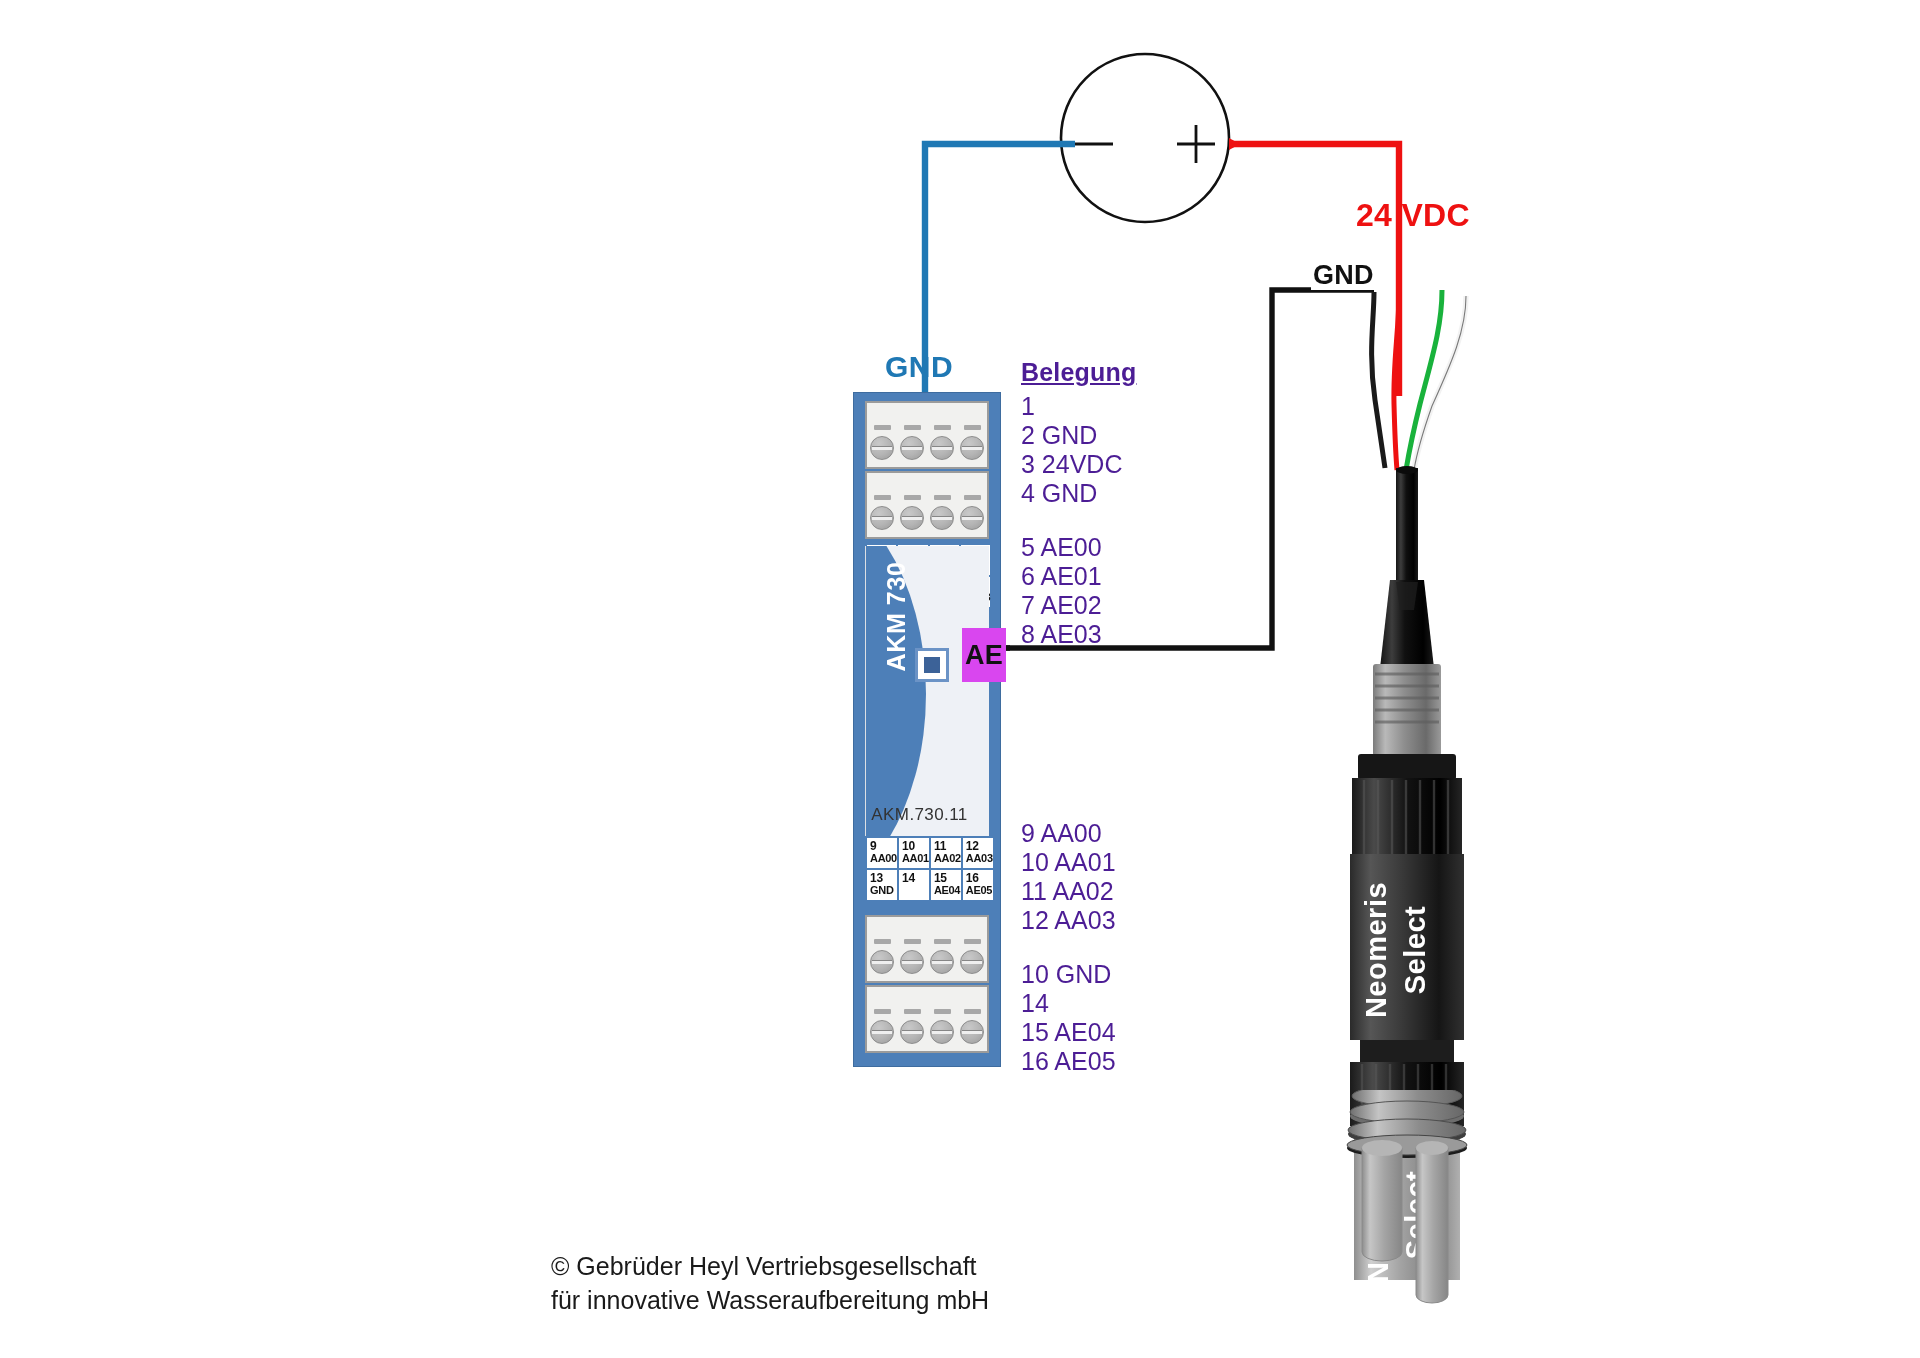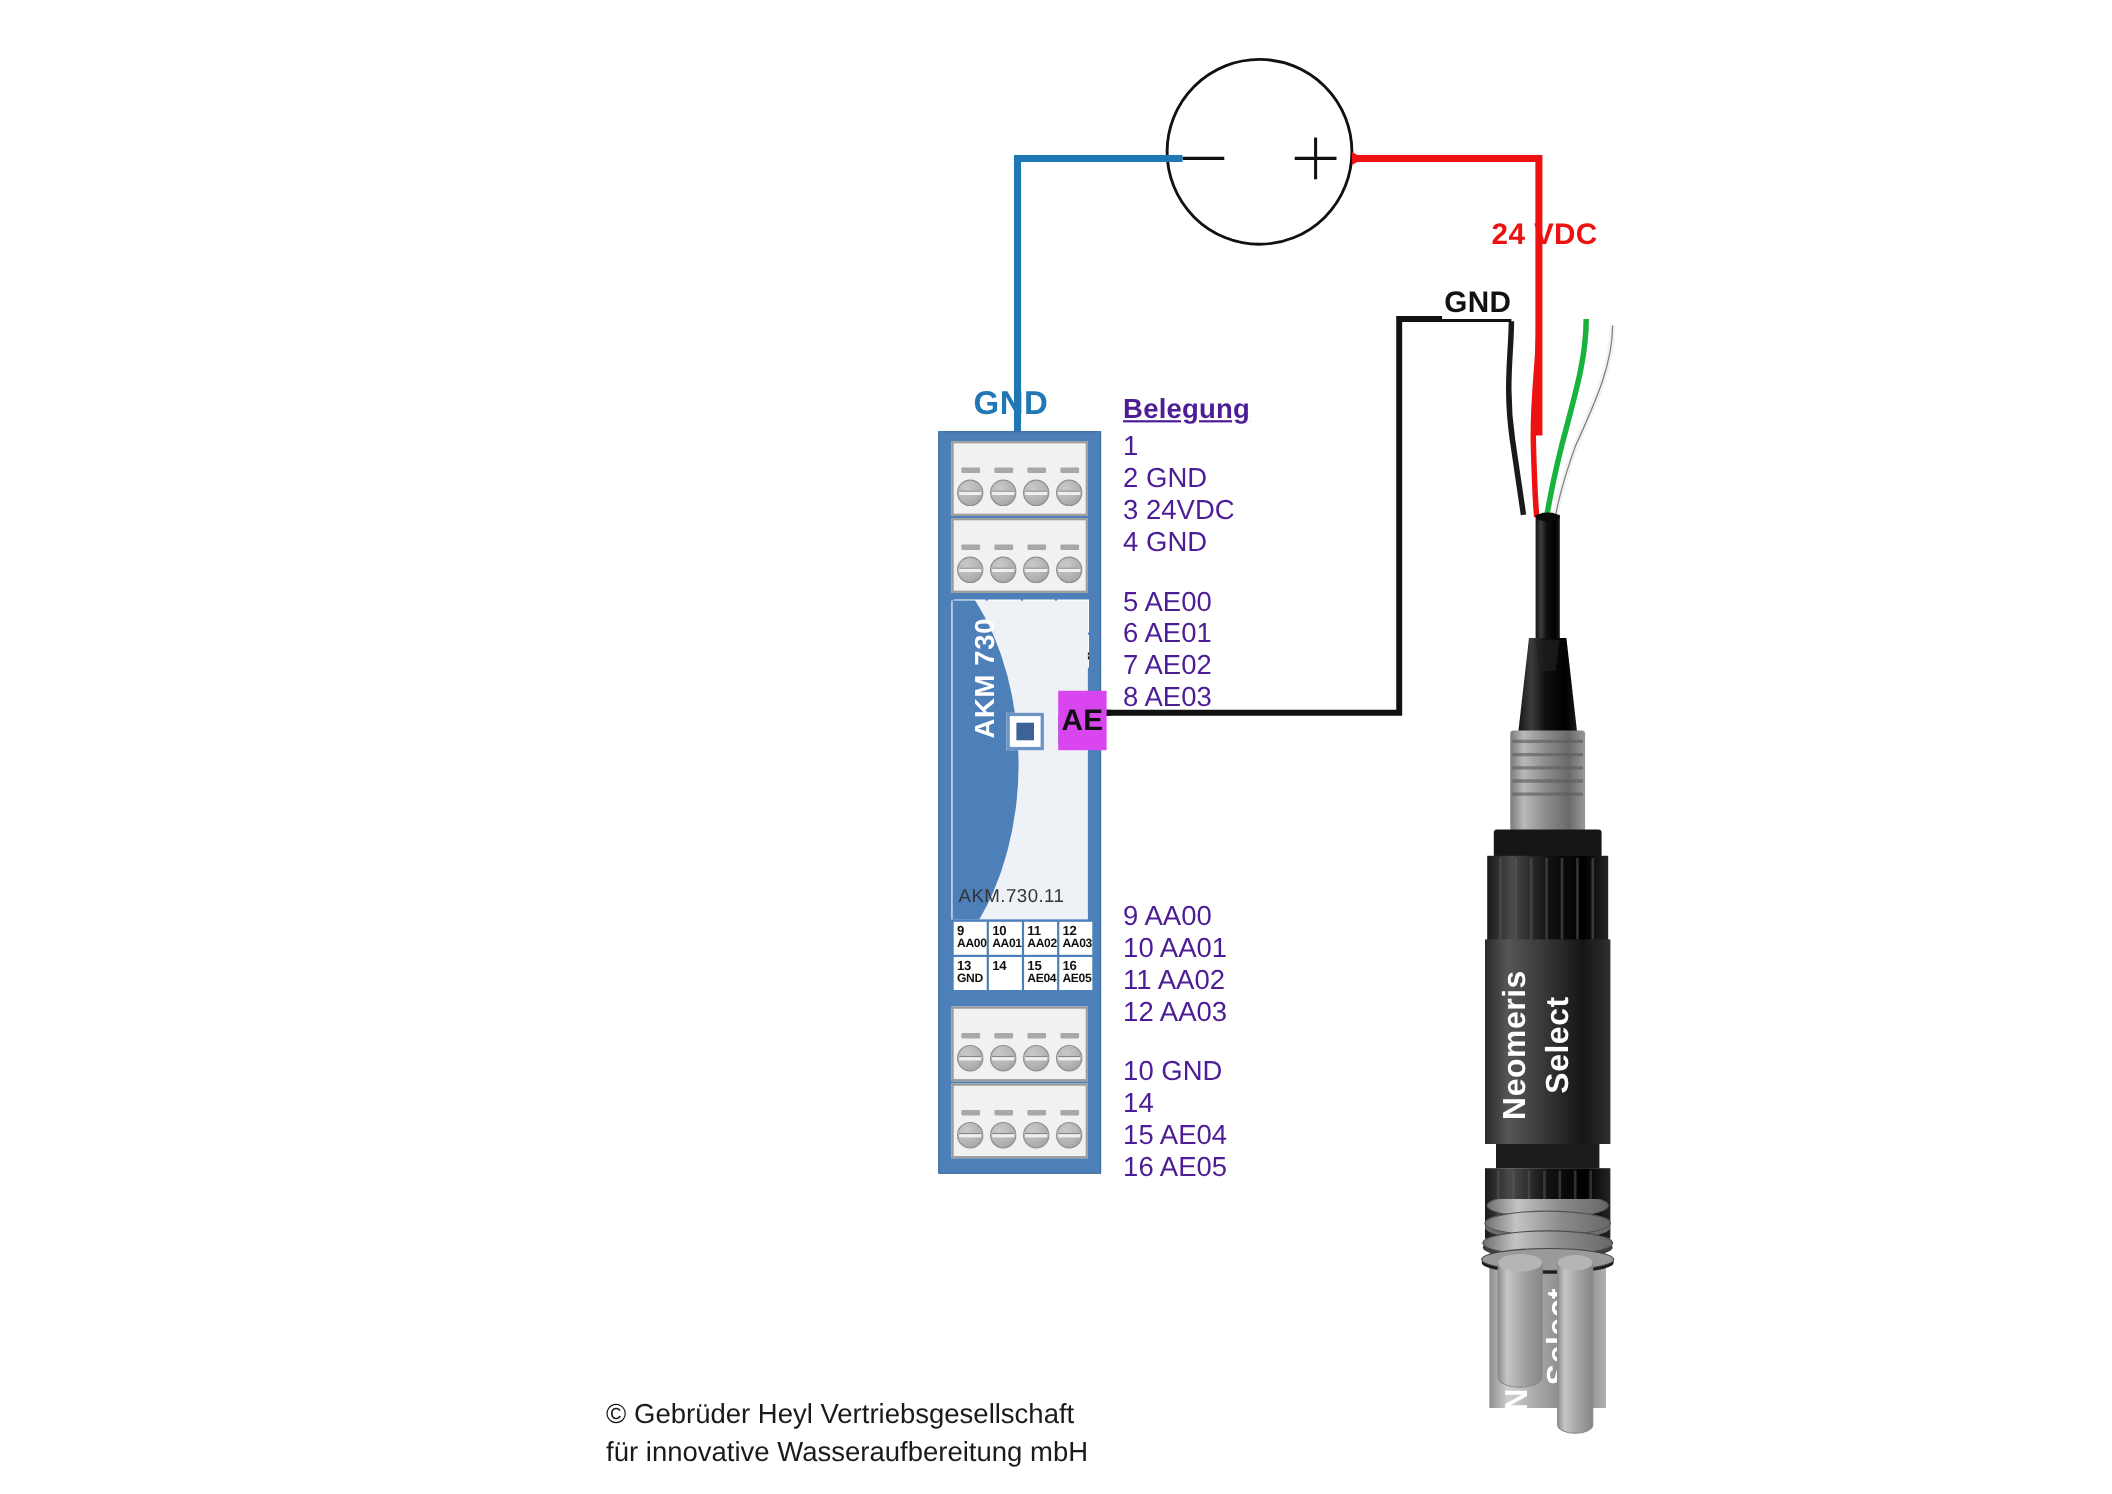--- a/index.html
+++ b/index.html
@@ -40,21 +40,21 @@
 
   .lbl-gnd-blue {
     left: 885px; top: 350px;
     font-size: 30px;
     font-weight: bold;
     color: #1f78b4;
     letter-spacing: .5px;
   }
   .lbl-24vdc {
     left: 1356px; top: 198px;
-    font-size: 27px;
+    font-size: 32px;
     font-weight: bold;
     color: #ee1111;
     letter-spacing: .3px;
   }
   .lbl-gnd-black {
     left: 1311px; top: 260px;
     font-size: 27px;
     font-weight: bold;
     color: #111111;
     background: #ffffff;
@@ -284,21 +284,20 @@
   }
 
   
   #footer-copyright {
     position: absolute;
     left: 551px;
     top: 1250px;
     font-size: 25px;
     color: #1a1a1a;
     line-height: 1.35;
-    margin-top: 20px;
   }
   #footer-copyright div { white-space: pre; }
 </style>
 </head>
 <body>
 
 <div id="diagram-root">
 
   <svg class="svg-layer" viewBox="0 0 1920 1358">
     <defs>

